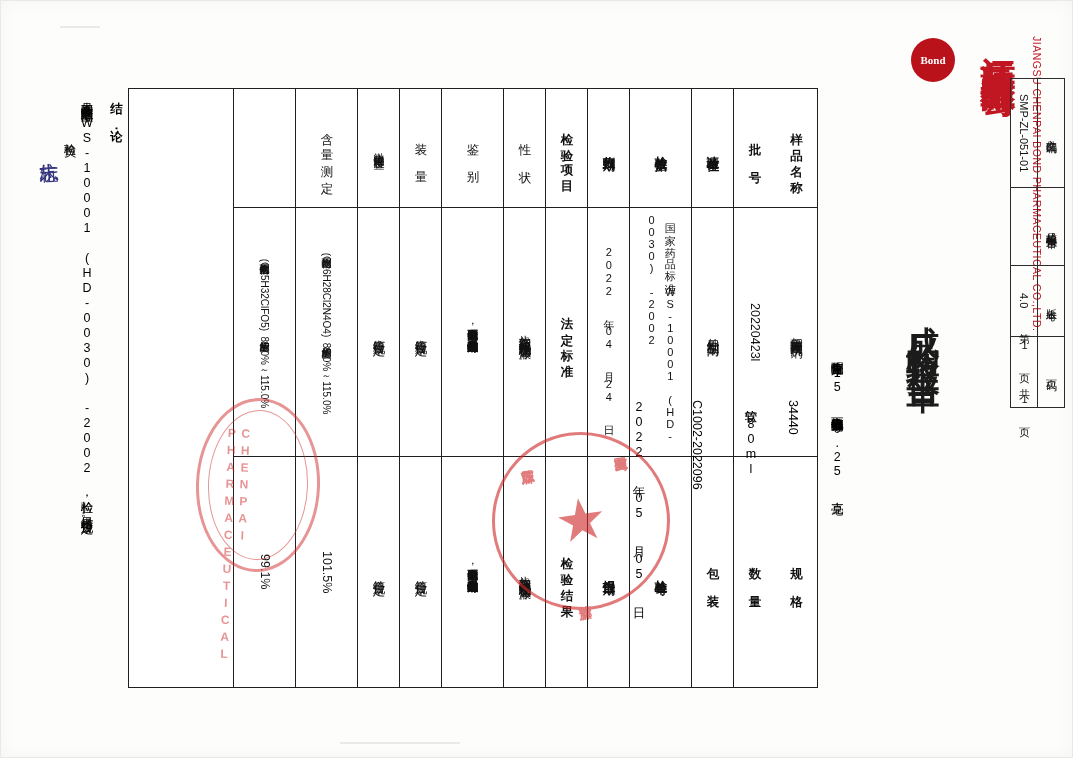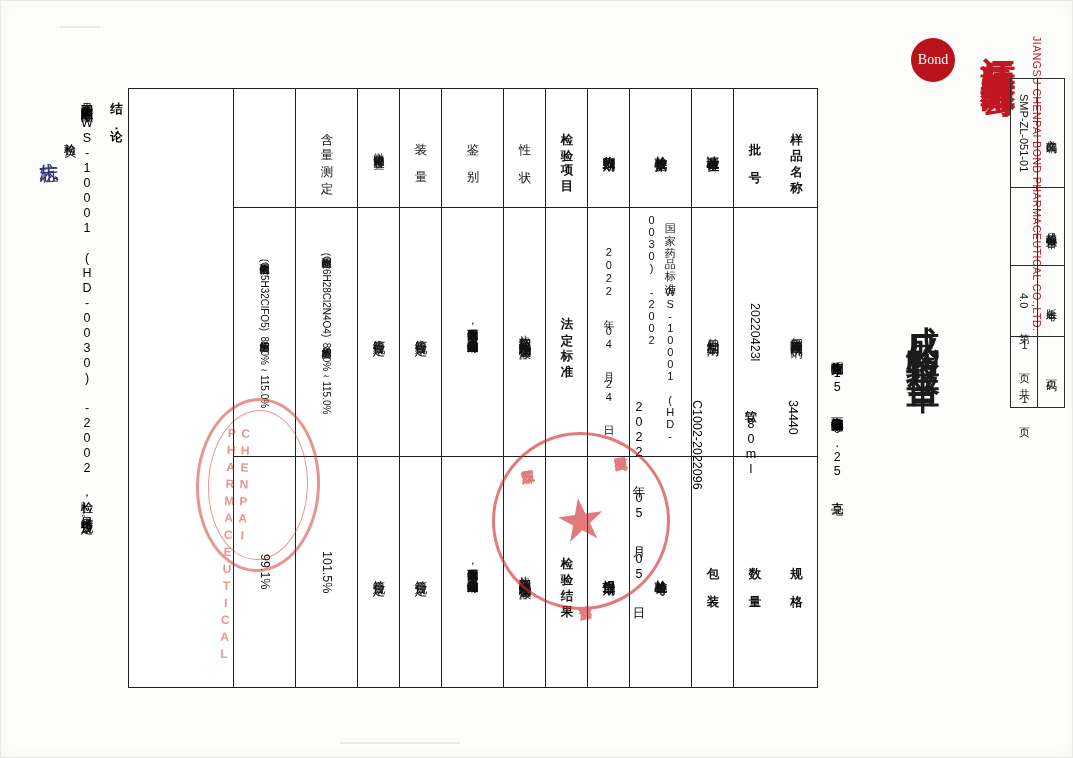--- a/index.html
+++ b/index.html
@@ -51,22 +51,22 @@
   }
   .brand-badge {
     position: absolute;
     top: 38px;
     right: 118px;
     width: 44px;
     height: 44px;
     border-radius: 50%;
     background: #b9121b;
     color: #fff;
-    font-size: 14px;
-    font-weight: normal;
+    font-size: 11px;
+    font-weight: bold;
     display: flex;
     align-items: center;
     justify-content: center;
     font-family: "Liberation Serif", serif;
   }
   .brand-cn {
     position: absolute;
     top: 30px;
     right: 52px;
     font-size: 35px;

